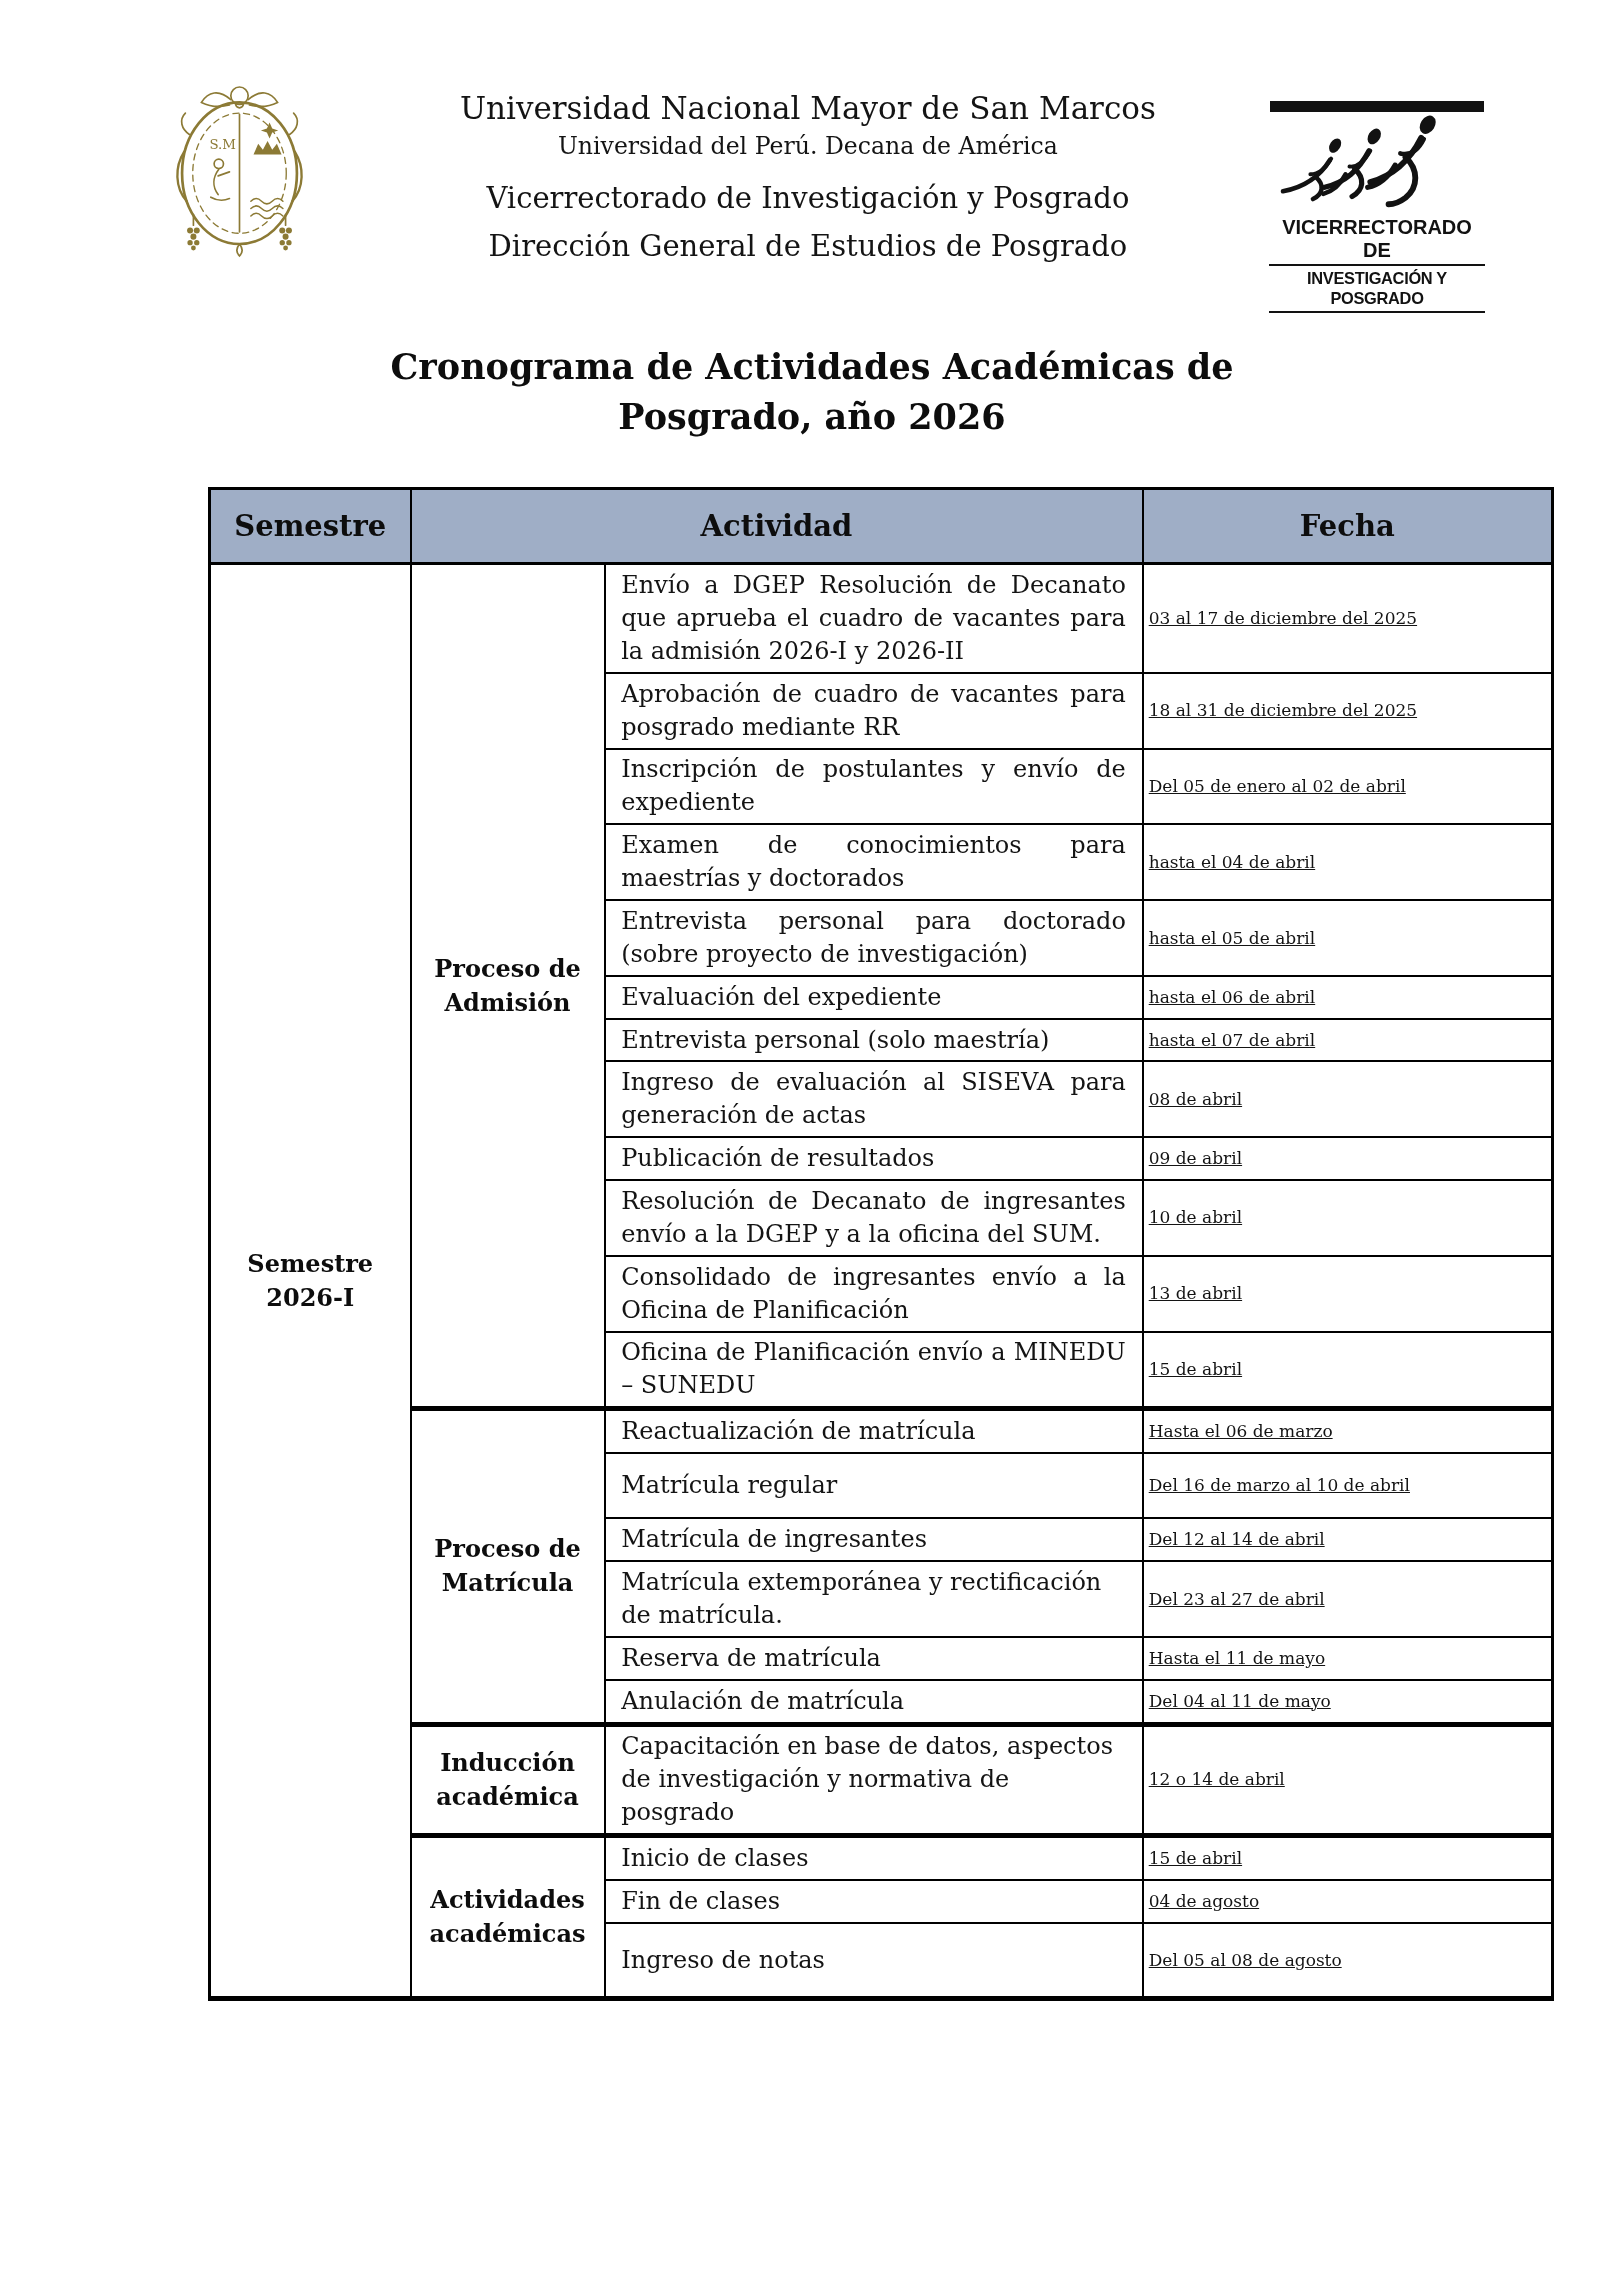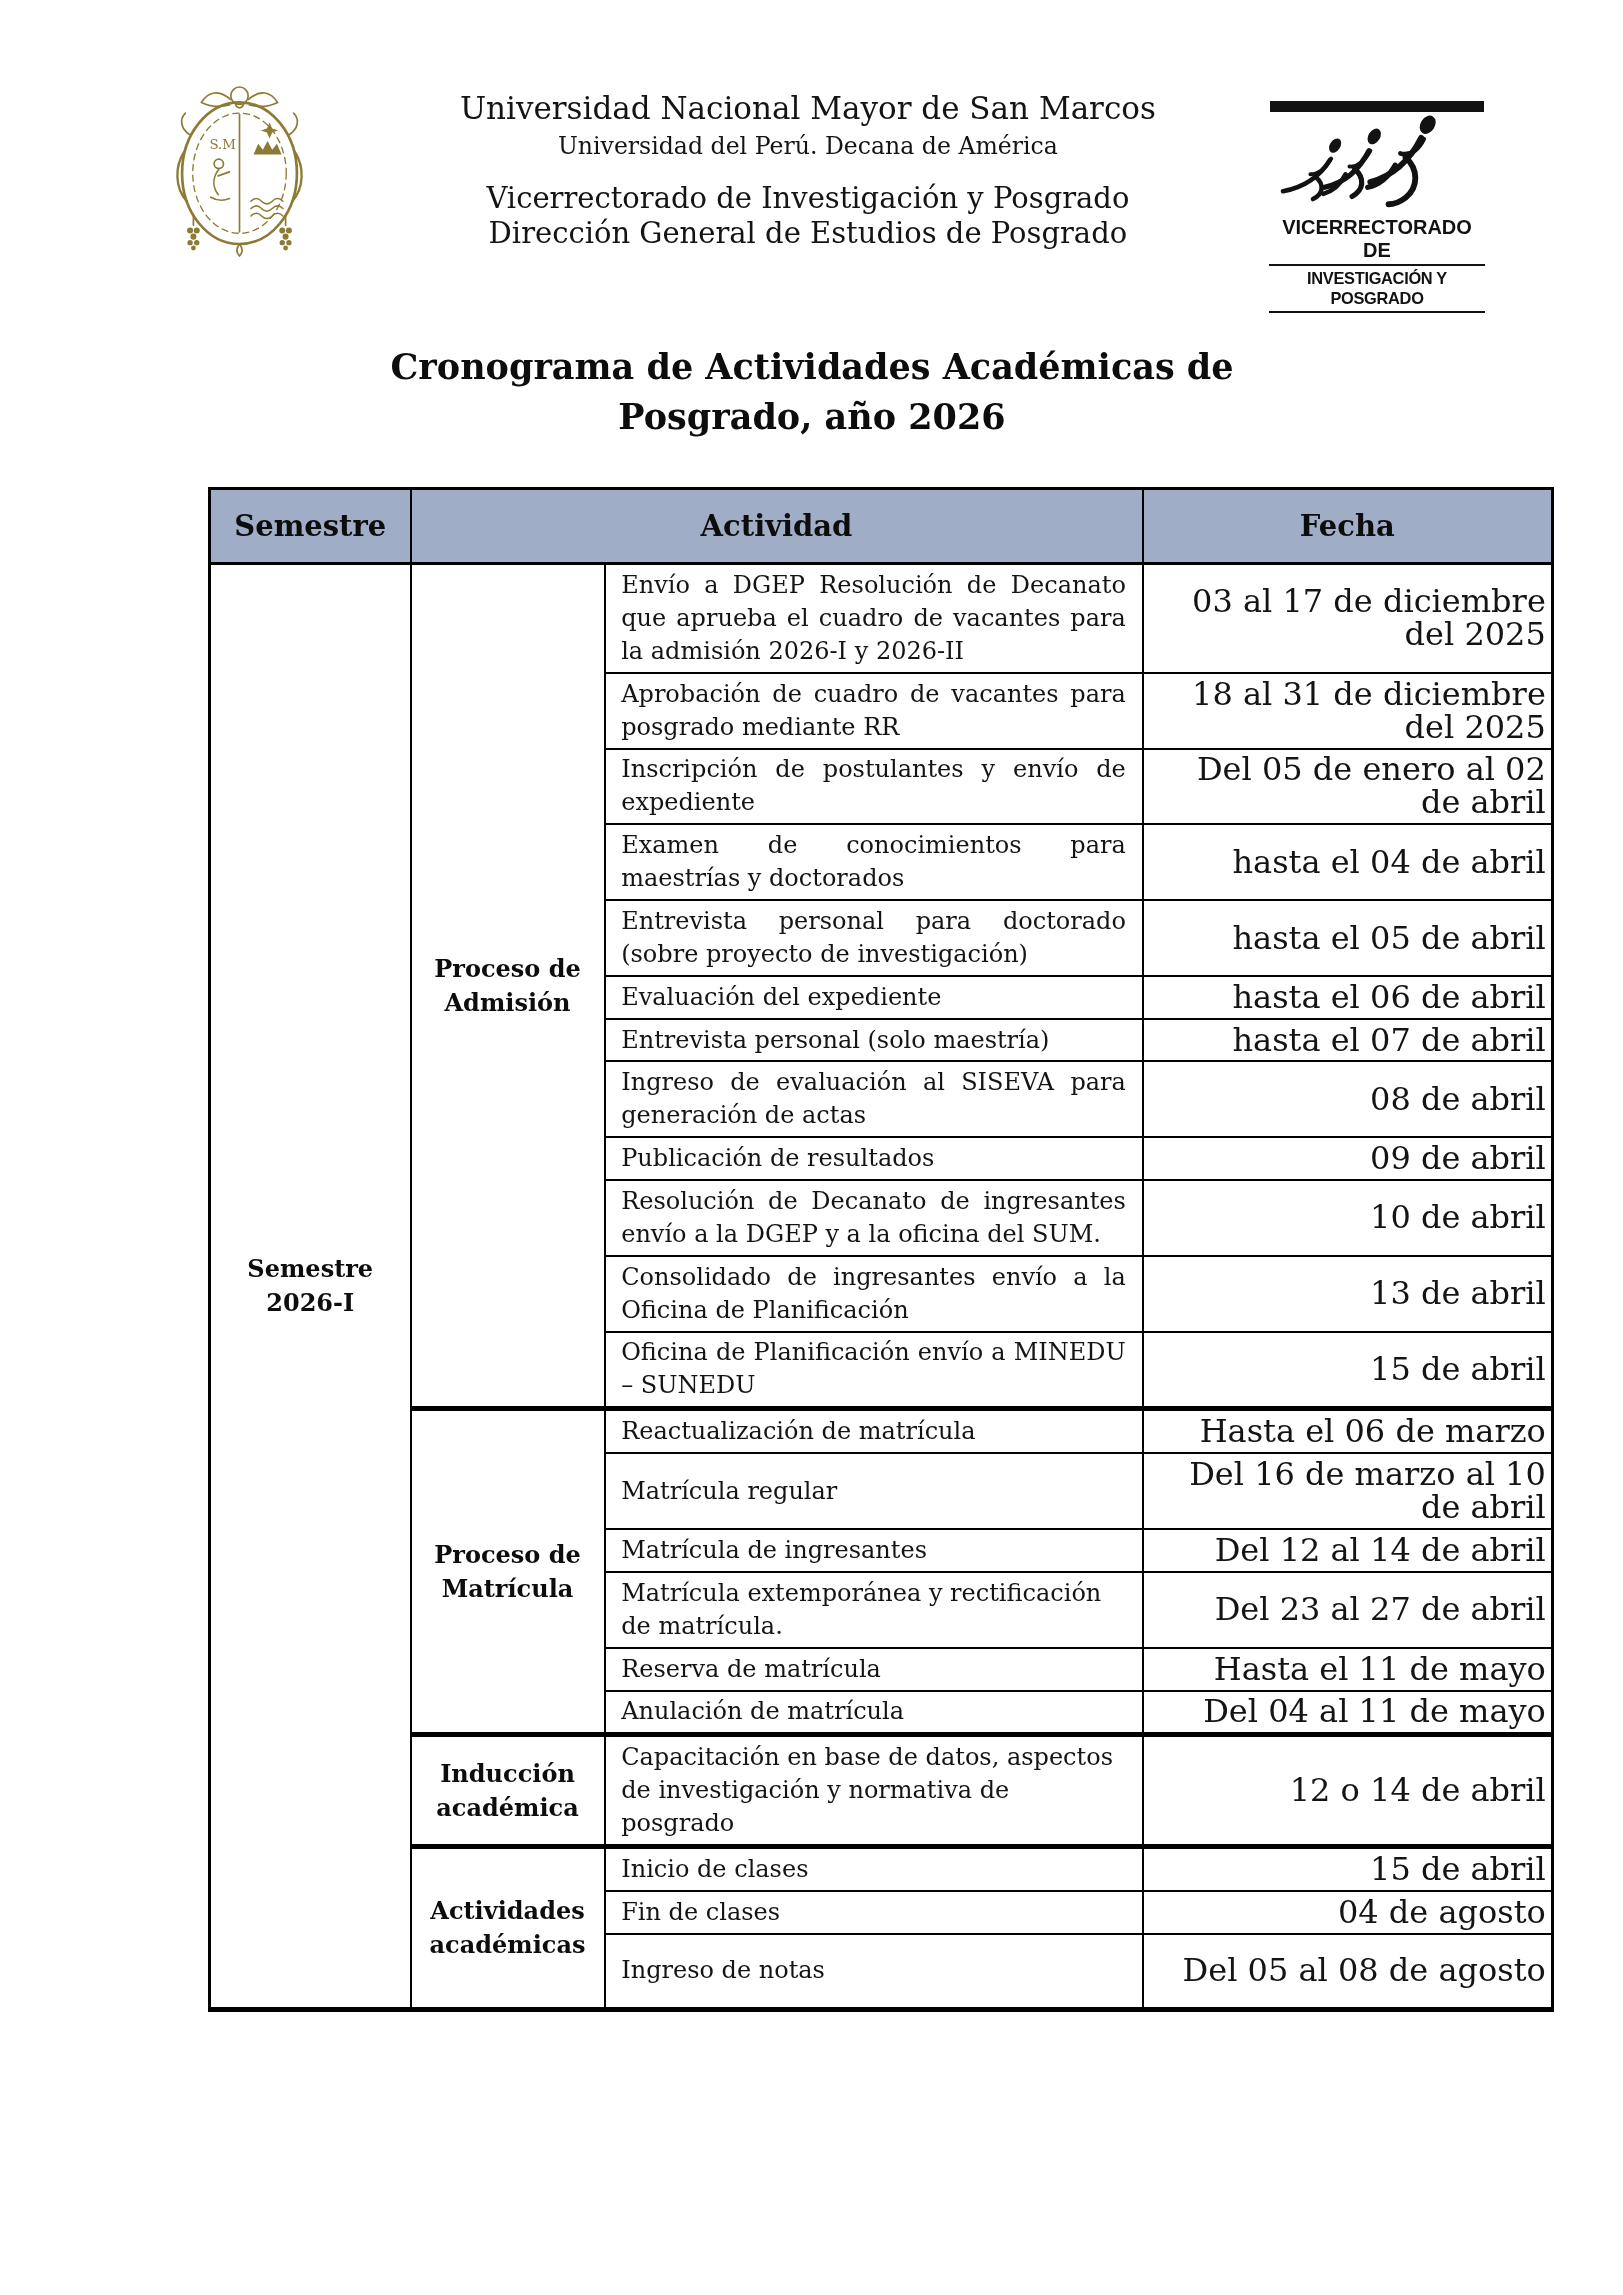--- a/index.html
+++ b/index.html
@@ -20,21 +20,21 @@
   
   .doc-header{
     position:absolute;top:73px;left:169px;right:139px;
     display:flex;align-items:flex-start;
   }
   .seal-wrap{flex:0 0 auto;width:141px;height:187px;}
   .head-center{flex:1 1 auto;text-align:center;padding:15.7px 5.2px 0 42px;}
   .uni-name{font-size:31px;line-height:38px;}
   .uni-motto{font-size:23.6px;line-height:29px;margin-top:5.2px;}
   .uni-vice{font-size:29px;line-height:35px;margin-top:20px;}
-  .uni-dge{font-size:29px;line-height:35px;}
+  .uni-dge{font-size:29px;line-height:35px;margin-top:13px;}
   .vrip-logo{flex:0 0 auto;width:216px;padding-top:27.5px;text-align:center;}
   .vrip-bar{height:11px;background:var(--ink);margin:0 1.3px;}
   .vrip-runners{display:block;margin:1.3px auto 0;}
   .vrip-line1{
     font-family:"Liberation Sans",sans-serif;font-weight:bold;
     font-size:20px;line-height:23.6px;color:var(--ink);
     border-bottom:2px solid var(--ink);padding-bottom:1px;
   }
   .vrip-line2{
     font-family:"Liberation Sans",sans-serif;font-weight:bold;
@@ -65,21 +65,21 @@
   .sched thead th{
     background:var(--header_bg);
     font-size:29px;font-weight:bold;color:#0d0d0d;
     text-align:center;
     border-top-width:3.9px;border-bottom-width:3.9px;
     padding:2.6px 6.5px;
   }
   .sched td{font-size:24px;line-height:33px;color:#141414;}
   td.activity{text-align:justify;padding:3.9px 15.7px;}
   td.activity.left{text-align:left;}
-  td.date{text-align:right;font-size:32px;padding:3.9px 5.2px;}
+  td.date{text-align:left;font-size:17px;padding:3.9px 5.2px;text-decoration:underline;}
   td.sem,td.cat{
     font-weight:bold;text-align:center;padding:3.9px 13px;
     font-size:24px;line-height:34px;color:#0d0d0d;
   }
   tr.sec td{border-top-width:5.2px;}
 </style>
 </head>
 <body>
 
 <div class="page">

